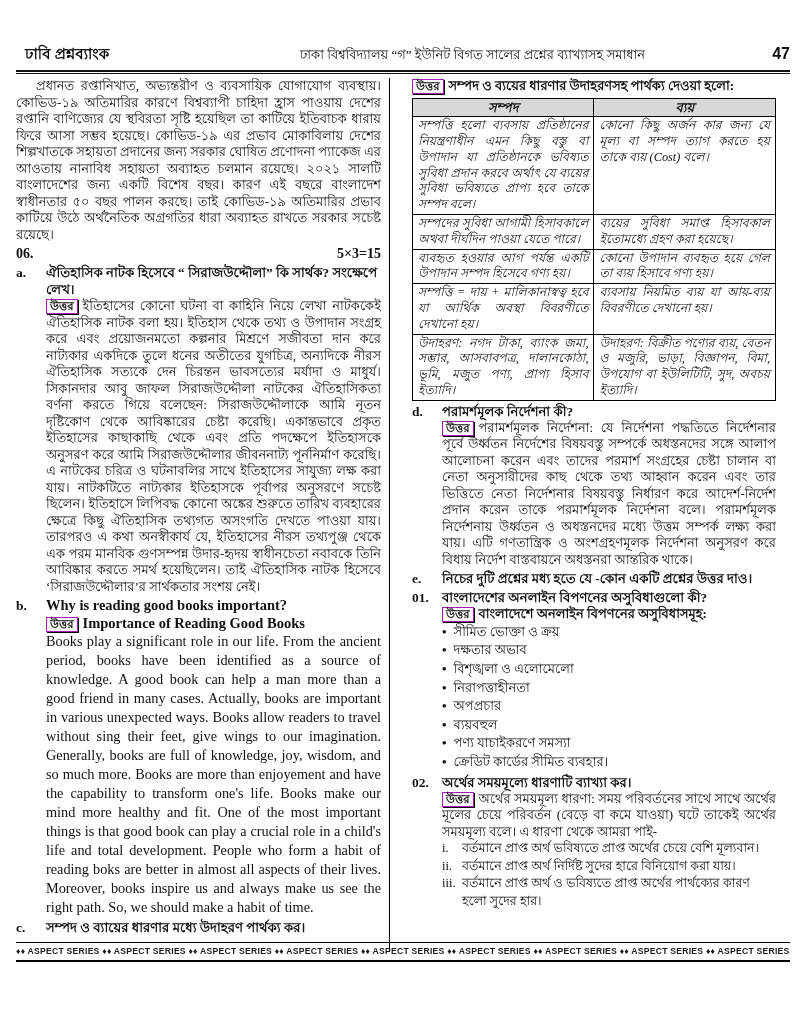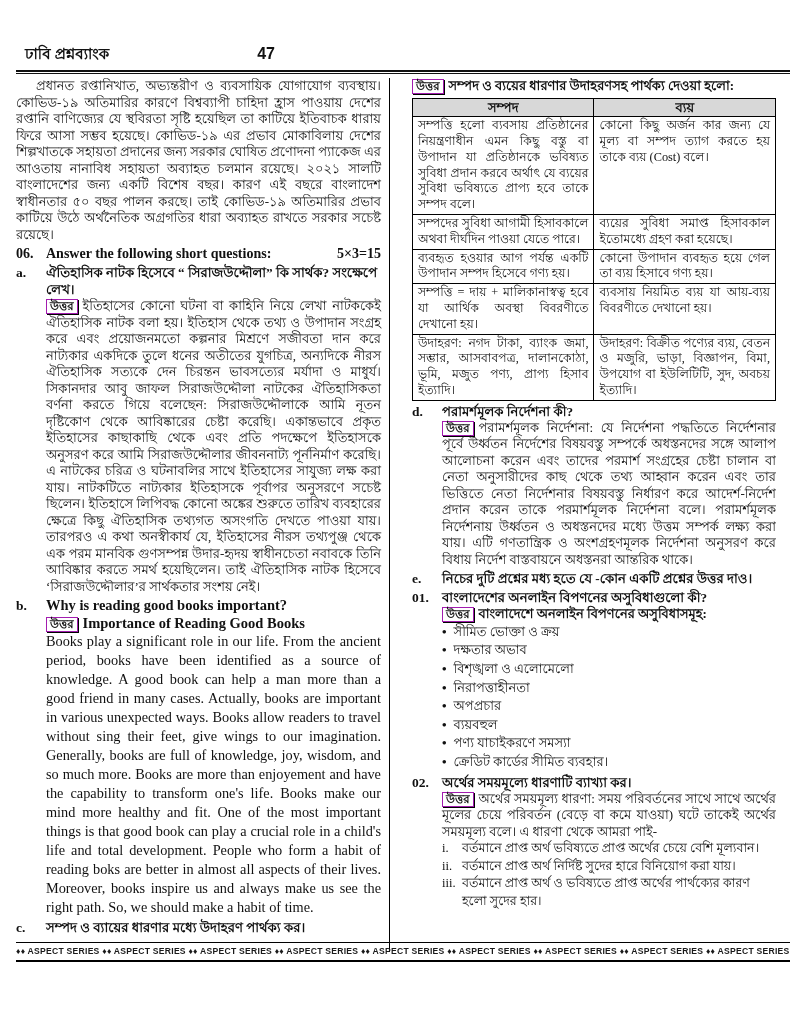--- a/index.html
+++ b/index.html
@@ -35,21 +35,21 @@
 
   .qa-block { padding-left:30px; }
 
   .ans-box { display:inline-block; border:1px solid #a21caf; box-shadow:1px 1px 0 #000; font-weight:bold; font-size:11.5px; line-height:13px; padding:0 3px; margin-right:5px; vertical-align:baseline; }
 
   .en { font-size:14.3px; line-height:19px; }
   .ans-title-en { font-weight:bold; font-size:14.5px; }
 
   
   table.cmp { border-collapse:collapse; width:100%; margin:3px 0 2px 0; }
-  table.cmp th, table.cmp td { border:1px solid #000; font-size:12.3px; line-height:15.8px; padding:1px 5px; vertical-align:top; text-align:justify; }
+  table.cmp th, table.cmp td { border:1px solid #000; font-size:12.3px; line-height:15.8px; padding:1px 5px; vertical-align:top; text-align:justify;font-style:italic; }
   table.cmp th { background:#d8d8d8; text-align:center; font-size:13px; padding:1px 4px; }
   table.cmp td { width:50%; }
 
   
   ul.blt { list-style:none; padding-left:30px; }
   ul.blt li { font-size:13px; line-height:18.6px; }
   ul.blt li::before { content:"•"; font-weight:bold; margin-right:7px; }
 
   .rlist { padding-left:30px; }
   .rlist .ritem { display:flex; align-items:baseline; font-size:12.6px; line-height:17.6px; }
@@ -60,32 +60,32 @@
 
   .mt2 { margin-top:2px; }
 </style>
 </head>
 <body>
 
 <div class="page">
 
   <div class="hdr">
     <span class="brand">ঢাবি প্রশ্নব্যাংক</span>
+    <span class="title">ঢাকা বিশ্ববিদ্যালয় “গ” ইউনিট বিগত সালের প্রশ্নের ব্যাখ্যাসহ সমাধান</span>
     <span class="pageno">47</span>
   </div>
   <div class="hdr-rule"></div>
 
   <div class="columns">
 
     <section class="col col-left">
       <p class="bn just indent-first">প্রধানত রপ্তানিখাত, অভ্যন্তরীণ ও ব্যবসায়িক যোগাযোগ ব্যবস্থায়। কোভিড-১৯ অতিমারির কারণে বিশ্বব্যাপী চাহিদা হ্রাস পাওয়ায় দেশের রপ্তানি বাণিজ্যের যে স্থবিরতা সৃষ্টি হয়েছিল তা কাটিয়ে ইতিবাচক ধারায় ফিরে আসা সম্ভব হয়েছে। কোভিড-১৯ এর প্রভাব মোকাবিলায় দেশের শিল্পখাতকে সহায়তা প্রদানের জন্য সরকার ঘোষিত প্রণোদনা প্যাকেজ এর আওতায় নানাবিধ সহায়তা অব্যাহত চলমান রয়েছে। ২০২১ সালটি বাংলাদেশের জন্য একটি বিশেষ বছর। কারণ এই বছরে বাংলাদেশ স্বাধীনতার ৫০ বছর পালন করছে। তাই কোভিড-১৯ অতিমারির প্রভাব কাটিয়ে উঠে অর্থনৈতিক অগ্রগতির ধারা অব্যাহত রাখতে সরকার সচেষ্ট রয়েছে।</p>
 
       <div class="qline">
         <span class="qnum">06.</span>
-        <span>Answer the following short questions:</span>
         <span class="marks">5×3=15</span>
       </div>
 
       <div class="qhead">
         <span class="qnum">a.</span>
         <span class="qtext bn">ঐতিহাসিক নাটক হিসেবে “ সিরাজউদ্দৌলা” কি সার্থক? সংক্ষেপে লেখ।</span>
       </div>
       <div class="qa-block">
         <p class="bn just"><span class="ans-box">উত্তর</span><span>ইতিহাসের কোনো ঘটনা বা কাহিনি নিয়ে লেখা নাটককেই ঐতিহাসিক নাটক বলা হয়। ইতিহাস থেকে তথ্য ও উপাদান সংগ্রহ করে এবং প্রয়োজনমতো কল্পনার মিশ্রণে সজীবতা দান করে নাট্যকার একদিকে তুলে ধনের অতীতের যুগচিত্র, অন্যদিকে নীরস ঐতিহাসিক সত্যকে দেন চিরন্তন ভাবসত্যের মর্যাদা ও মাধুর্য। সিকানদার আবু জাফল সিরাজউদ্দৌলা নাটকের ঐতিহাসিকতা বর্ণনা করতে গিয়ে বলেছেন: সিরাজউদ্দৌলাকে আমি নূতন দৃষ্টিকোণ থেকে আবিষ্কারের চেষ্টা করেছি। একান্তভাবে প্রকৃত ইতিহাসের কাছাকাছি থেকে এবং প্রতি পদক্ষেপে ইতিহাসকে অনুসরণ করে আমি সিরাজউদ্দৌলার জীবননাট্য পূর্ননির্মাণ করেছি। এ নাটকের চরিত্র ও ঘটনাবলির সাথে ইতিহাসের সাযুজ্য লক্ষ করা যায়। নাটকটিতে নাট্যকার ইতিহাসকে পূর্বাপর অনুসরণে সচেষ্ট ছিলেন। ইতিহাসে লিপিবদ্ধ কোনো অঙ্কের শুরুতে তারিখ ব্যবহারের ক্ষেত্রে কিছু ঐতিহাসিক তথ্যগত অসংগতি দেখতে পাওয়া যায়। তারপরও এ কথা অনস্বীকার্য যে, ইতিহাসের নীরস তথ্যপুঞ্জ থেকে এক পরম মানবিক গুণসম্পন্ন উদার-হৃদয় স্বাধীনচেতা নবাবকে তিনি আবিষ্কার করতে সমর্থ হয়েছিলেন। তাই ঐতিহাসিক নাটক হিসেবে ‘সিরাজউদ্দৌলার’র সার্থকতার সংশয় নেই।</span></p>
       </div>

